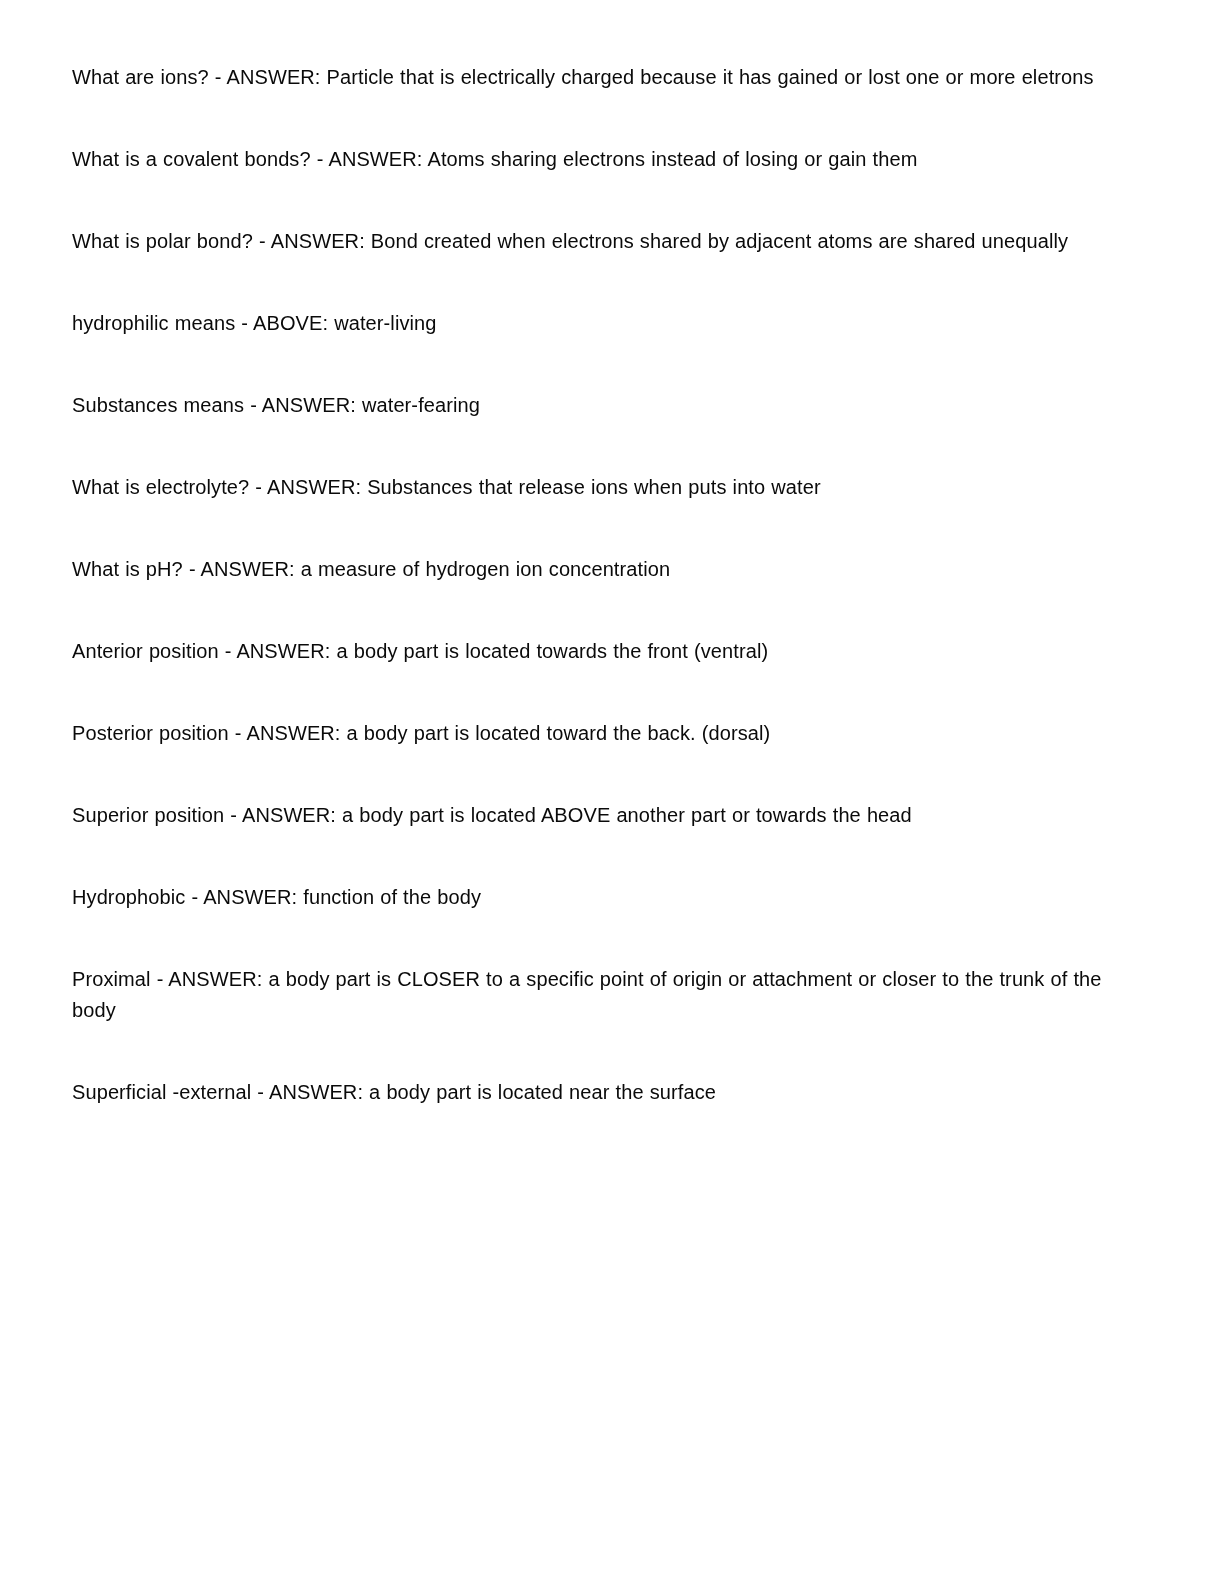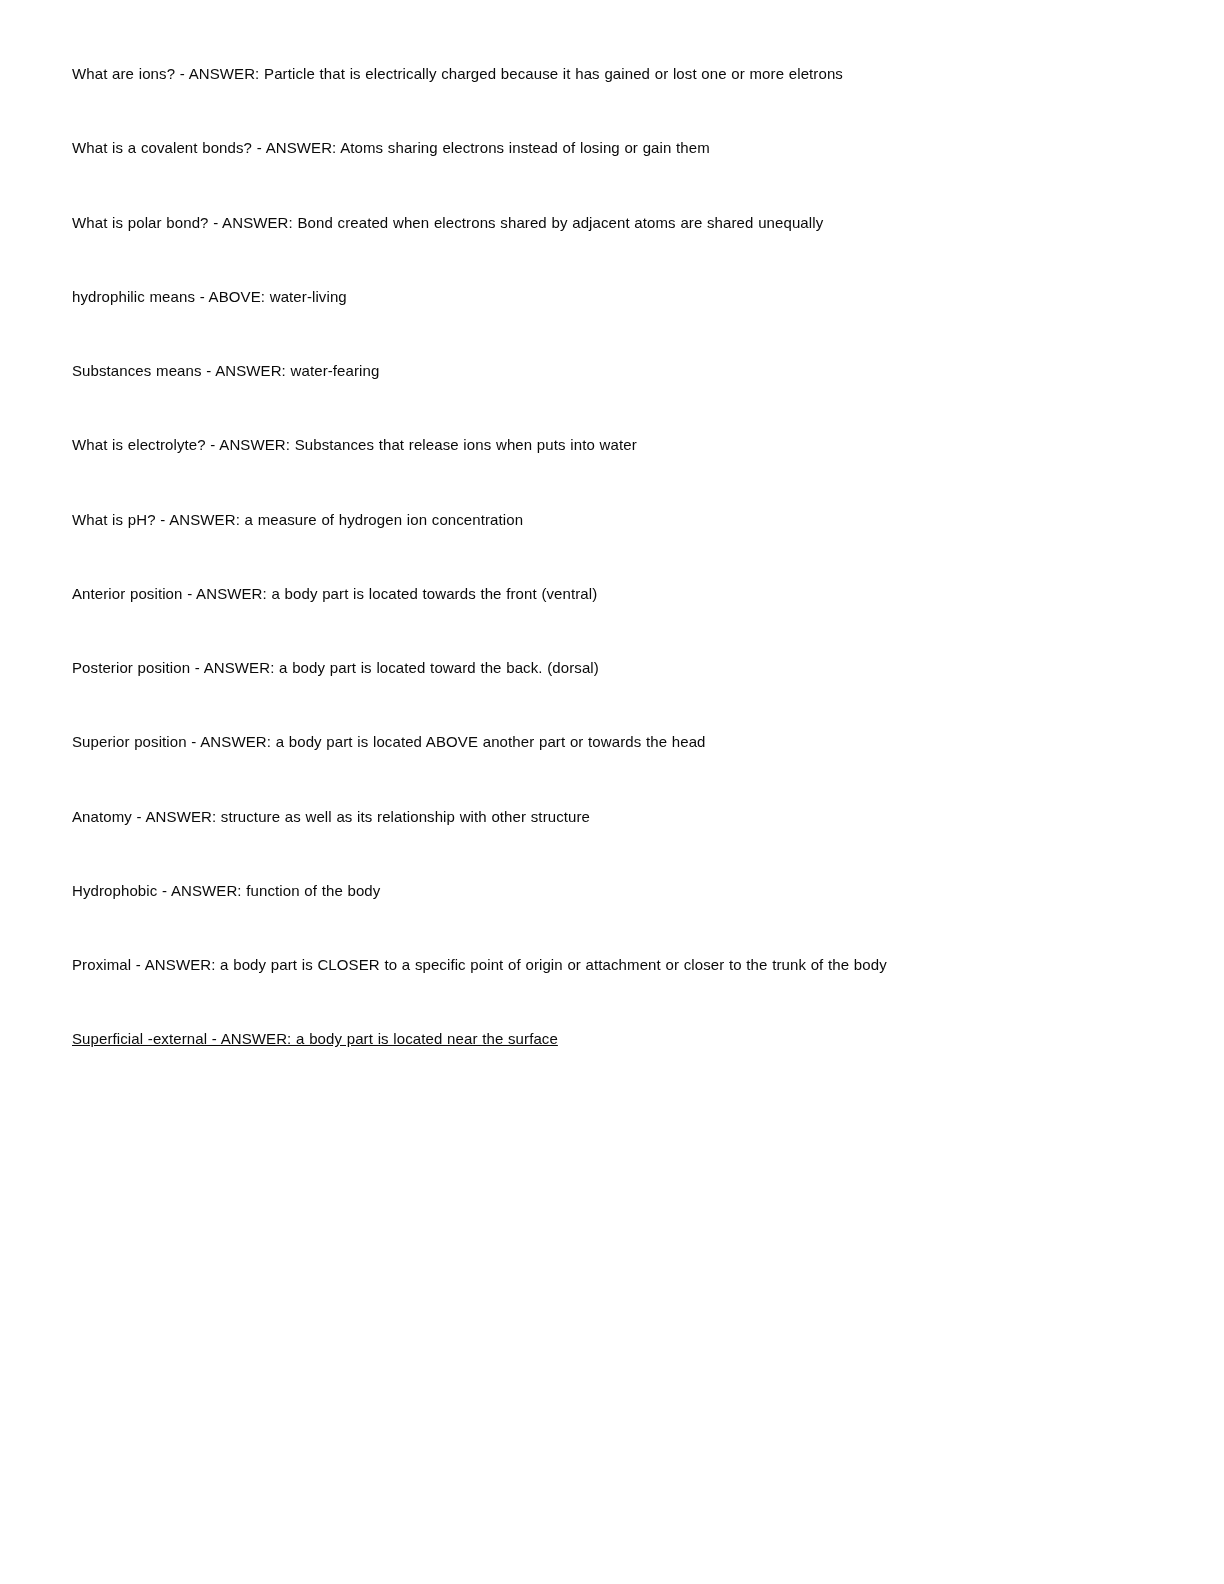--- a/index.html
+++ b/index.html
@@ -19,45 +19,43 @@
     width: 1224px;
     height: 1584px;
     box-sizing: border-box;
     padding: 62px 90px 40px 72px;
     background: #ffffff;
   }
   .qa-list {
     display: block;
   }
   .qa-item {
-    font-size: 15px;
+    font-size: 20px;
     line-height: 1.55;
     color: #0a0a0a;
     margin: 0 0 51px 0;
     letter-spacing: 0.1px;
     word-spacing: 0.4px;
   }
   .qa-item:last-child {
     margin-bottom: 0;
-    text-decoration: underline;
   }
 </style>
 </head>
 <body>
 
 <div class="page">
   <div class="qa-list">
     <p class="qa-item">What are ions? - ANSWER: Particle that is electrically charged because it has gained or lost one or more eletrons</p>
     <p class="qa-item">What is a covalent bonds? - ANSWER: Atoms sharing electrons instead of losing or gain them</p>
     <p class="qa-item">What is polar bond? - ANSWER: Bond created when electrons shared by adjacent atoms are shared unequally</p>
     <p class="qa-item">hydrophilic means - ABOVE: water-living</p>
     <p class="qa-item">Substances means - ANSWER: water-fearing</p>
     <p class="qa-item">What is electrolyte? - ANSWER: Substances that release ions when puts into water</p>
     <p class="qa-item">What is pH? - ANSWER: a measure of hydrogen ion concentration</p>
     <p class="qa-item">Anterior position - ANSWER: a body part is located towards the front (ventral)</p>
     <p class="qa-item">Posterior position - ANSWER: a body part is located toward the back. (dorsal)</p>
     <p class="qa-item">Superior position - ANSWER: a body part is located ABOVE another part or towards the head</p>
-    <p class="qa-item">Anatomy - ANSWER: structure as well as its relationship with other structure</p>
     <p class="qa-item">Hydrophobic - ANSWER: function of the body</p>
     <p class="qa-item">Proximal - ANSWER: a body part is CLOSER to a specific point of origin or attachment or closer to the trunk of the body</p>
     <p class="qa-item">Superficial -external - ANSWER: a body part is located near the surface</p>
   </div>
 </div>
 
 </body></html>

